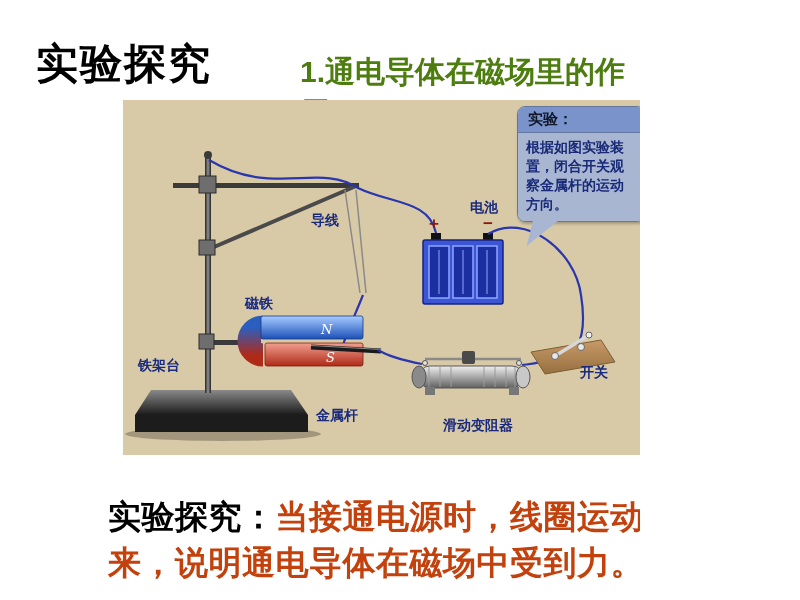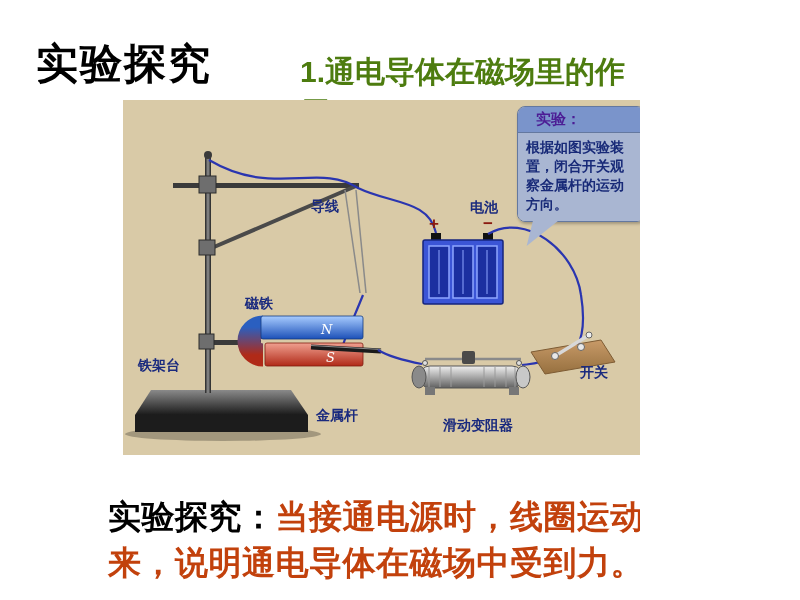--- a/index.html
+++ b/index.html
@@ -22,22 +22,22 @@
     position:absolute;color:#1a2a7e;font-weight:700;font-size:14px;white-space:nowrap;
   }
   .term{
     position:absolute;font-weight:900;font-size:17px;color:#8a1a10;
   }
   .bubble{
     position:absolute;left:394px;top:6px;width:126px;border:1px solid #64789f;
     border-radius:8px;overflow:visible;box-shadow:1px 2px 3px rgba(0,0,0,.25);
   }
   .bubble-header{
-    background:#7a94cb;color:#4c1d95;font-weight:800;font-size:15px;
-    padding:3px 18px;border-radius:7px 7px 0 0;border-bottom:1px solid #64789f;
+    background:#7a94cb;color:#0f172a;font-weight:800;font-size:15px;
+    padding:3px 10px;border-radius:7px 7px 0 0;border-bottom:1px solid #64789f;
   }
   .bubble-body{
     background:#a9b6d2;color:#182a78;font-weight:700;font-size:14px;line-height:1.35;
     padding:5px 8px 7px 8px;border-radius:0 0 7px 7px;
   }
   .bubble-tail{
     position:absolute;left:12px;bottom:-25px;width:0;height:0;
     border-top:27px solid #a9b6d2;border-right:27px solid transparent;
     transform:skewX(-14deg);
   }
@@ -160,21 +160,21 @@
         <line x1="432" y1="256" x2="466" y2="235" stroke="#d8d8d8" stroke-width="3.5"></line>
         <circle cx="466" cy="235" r="3" fill="#efefef" stroke="#666"></circle>
         <circle cx="432" cy="256" r="3.5" fill="#e8e8e8" stroke="#666"></circle>
         <circle cx="458" cy="247" r="3.5" fill="#e8e8e8" stroke="#666"></circle>
       </g>
 
       <text x="198" y="234" font-size="13" font-style="italic" font-family="DejaVu Serif, serif" fill="#ffffff">N</text>
       <text x="203" y="262" font-size="13" font-style="italic" font-family="DejaVu Serif, serif" fill="#ffffff">S</text>
     </svg>
 
-    <div class="dlabel" style="left:188px;top:98px;">导线</div>
+    <div class="dlabel" style="left:188px;top:112px;">导线</div>
     <div class="dlabel" style="left:303px;top:99px;margin-left:44px;">电池</div>
     <div class="dlabel" style="left:122px;top:195px;">磁铁</div>
     <div class="dlabel" style="left:15px;top:257px;">铁架台</div>
     <div class="dlabel" style="left:193px;top:307px;">金属杆</div>
     <div class="dlabel" style="left:320px;top:317px;">滑动变阻器</div>
     <div class="dlabel" style="left:457px;top:264px;">开关</div>
 
     <span class="term" style="left:306px;top:114px;">+</span>
     <span class="term" style="left:360px;top:114px;">−</span>
 

